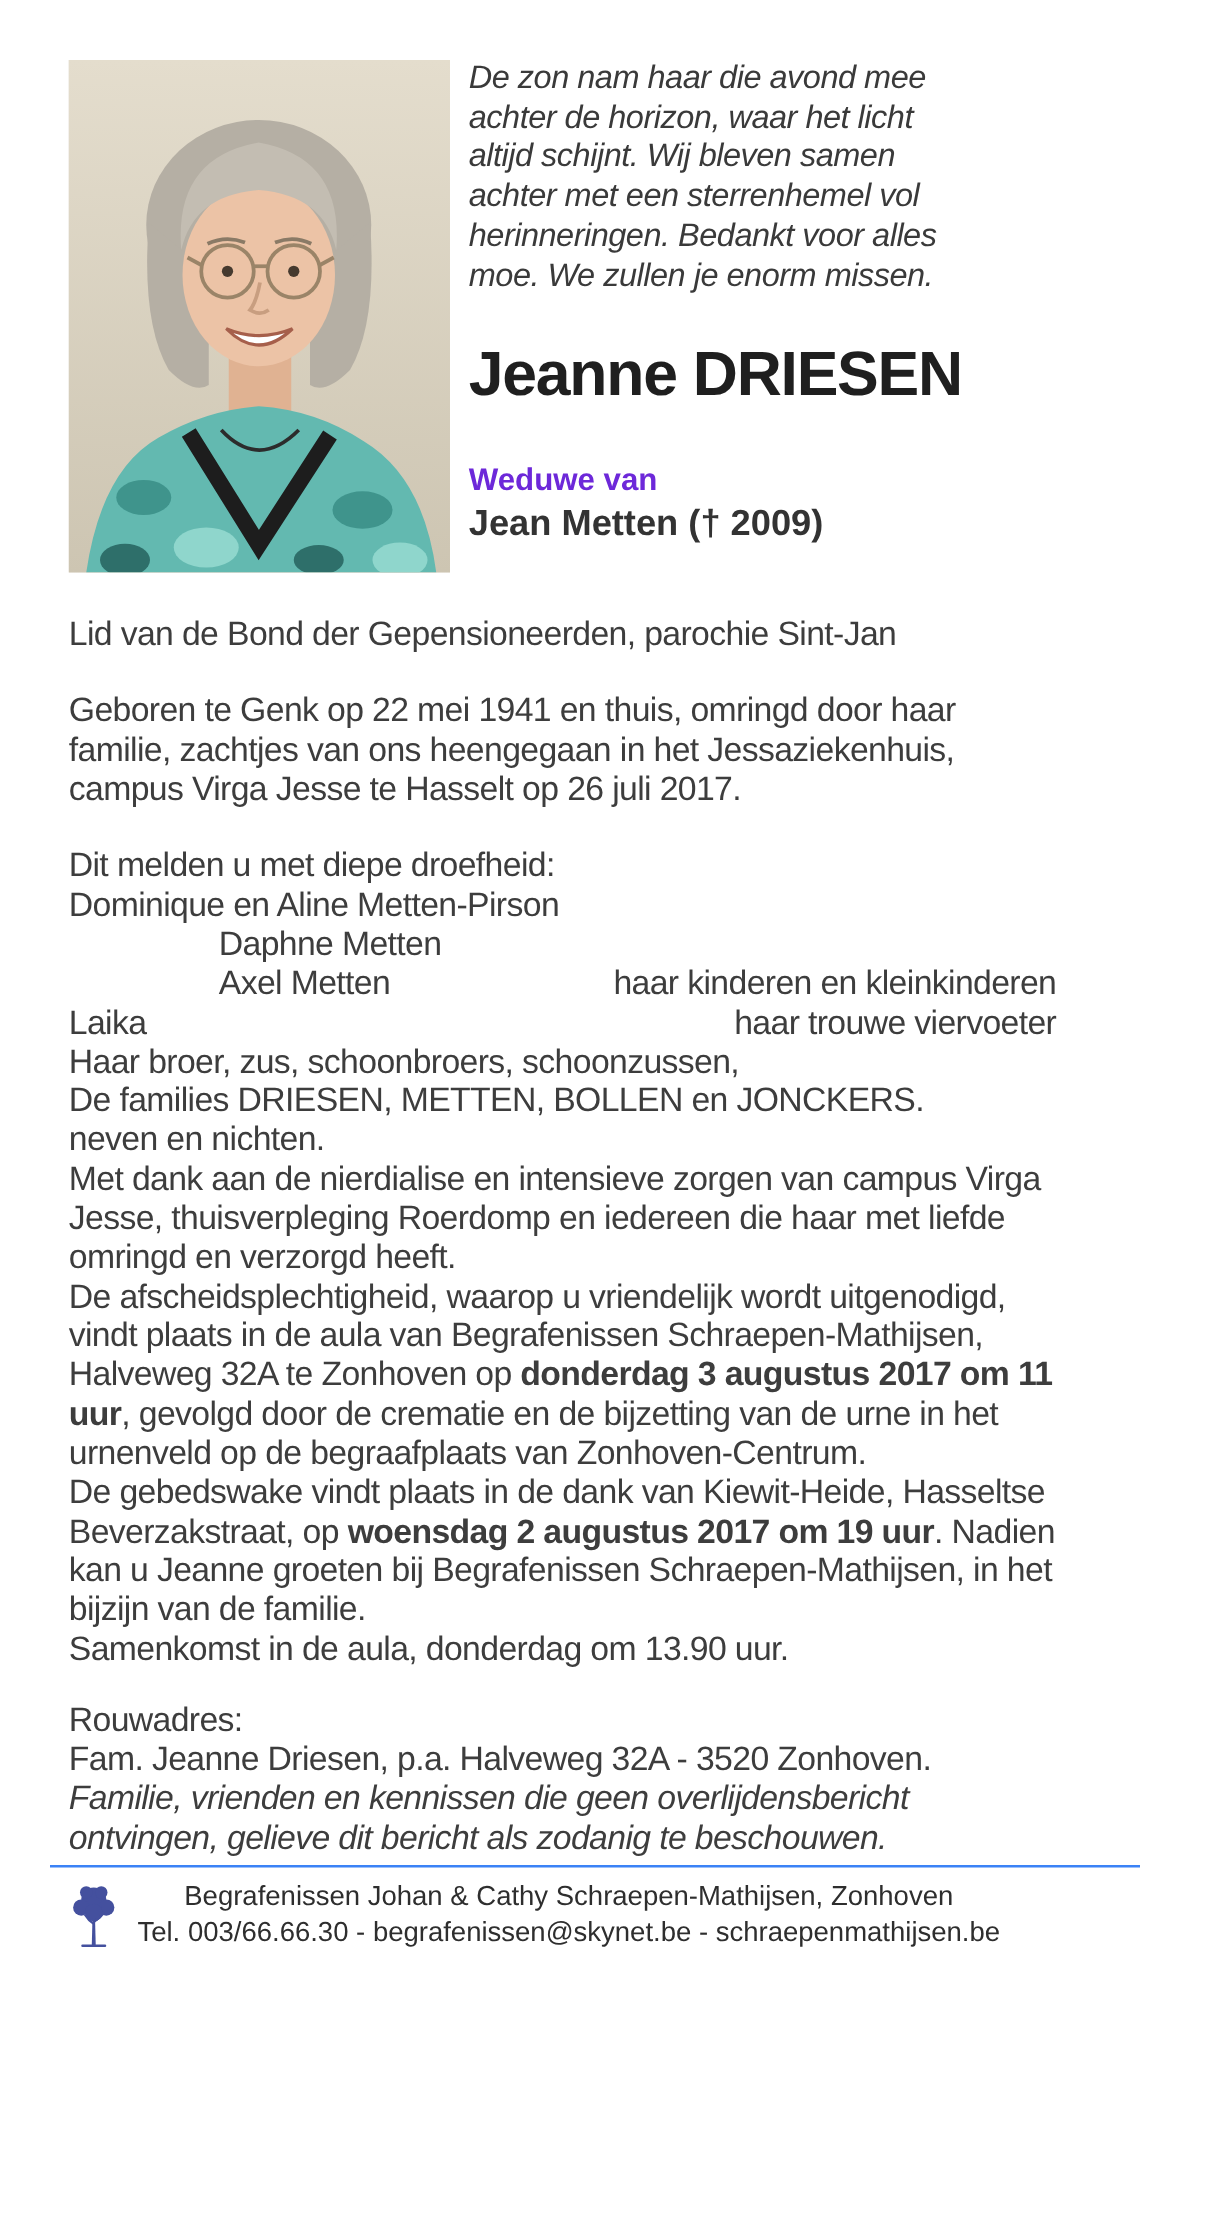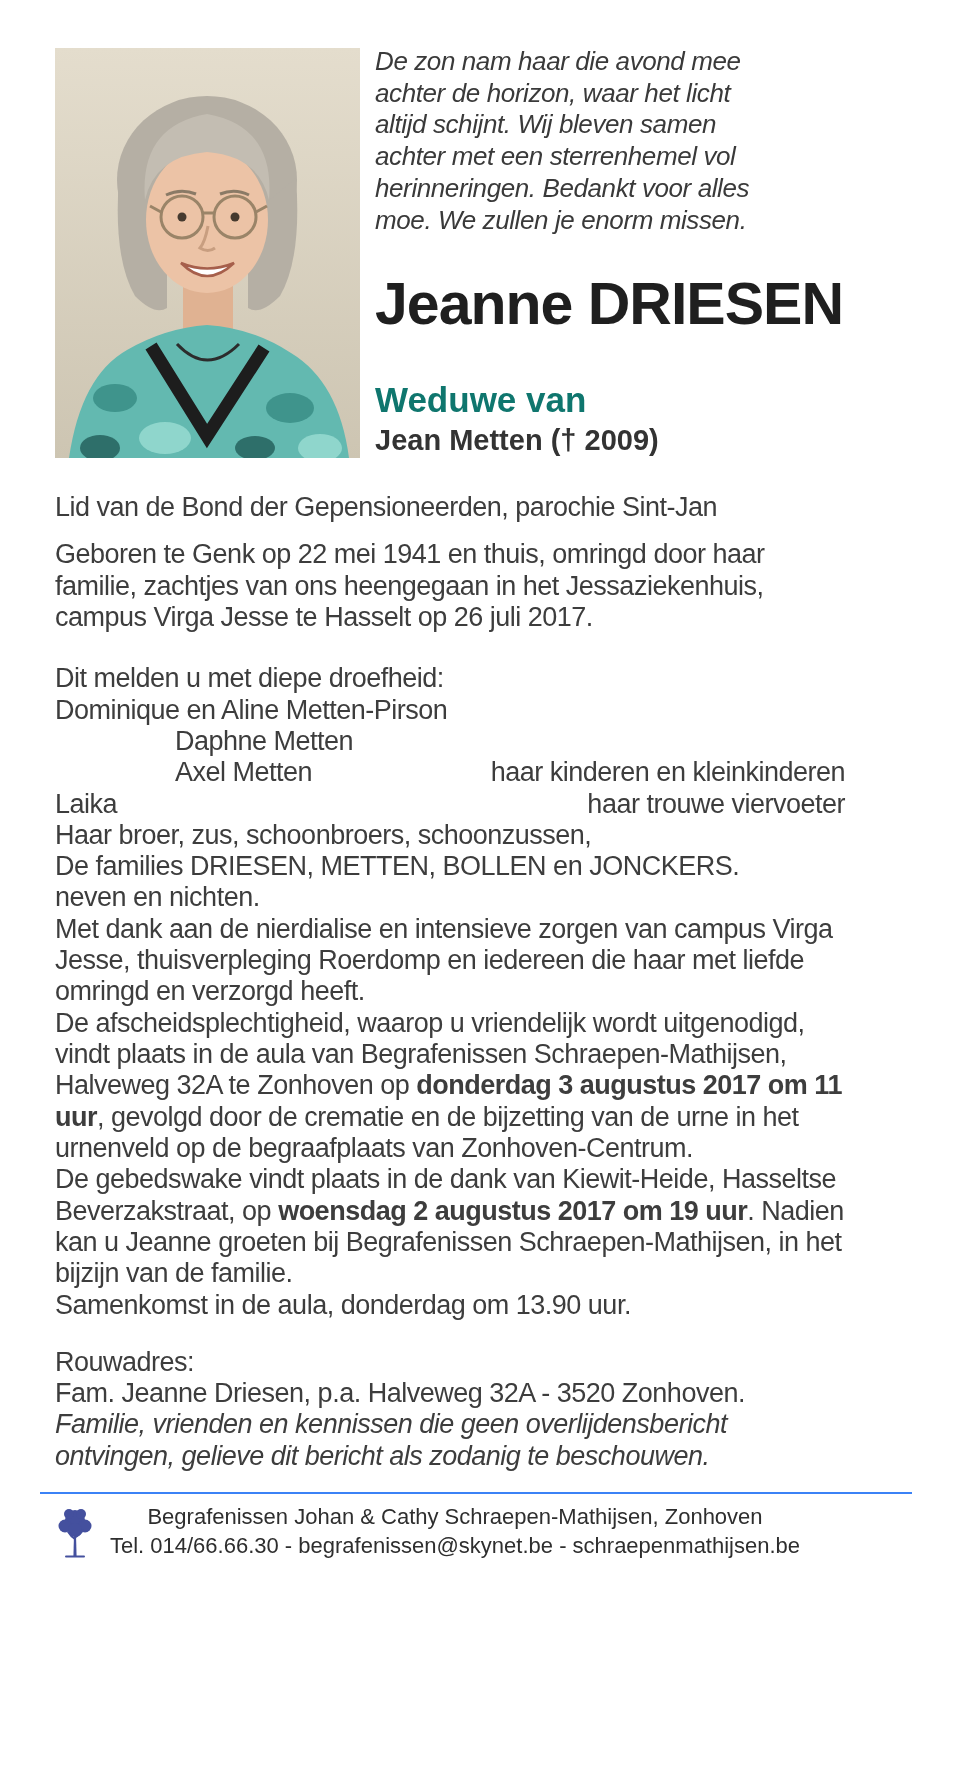--- a/index.html
+++ b/index.html
@@ -24,33 +24,33 @@
   .header-right { position:absolute; left:320px; top:0; width:470px; }
   .poem {
     font-style:italic;
     font-size:26px; line-height:1.22;
     letter-spacing:-0.4px;
     white-space:pre-line;
     color:#3a3a3a;
   }
   .name {
     margin-top:34px;
-    font-size:59px; font-weight:bold;
+    font-size:50px; font-weight:bold;
     letter-spacing:-1px;
     color:#1f1f1f;
     white-space:nowrap;
   }
-  .widow-label { margin-top:42px; font-size:35px; font-weight:bold; color:#0f766e; }
+  .widow-label { margin-top:42px; font-size:25px; font-weight:bold; color:#6d28d9; }
   .widow-of   { margin-top:4px;  font-size:29px; font-weight:bold; color:#333; }
 
   
   .bodytext { font-size:27px; line-height:1.16; letter-spacing:-0.5px; }
   .center { text-align:left; }
   .membership { margin-top:26px; }
-  .announcement { margin-top:16px; }
+  .announcement { margin-top:30px; }
   .family-intro { margin-top:30px; }
   .fam-row { display:flex; justify-content:space-between; }
   .indent1 { padding-left:120px; }
   .bold { font-weight:bold; }
   .mourning { margin-top:26px; }
   .mourning .note { font-style:italic; }
 
   
   .footer {
     position:absolute; left:40px; top:1492px; width:900px;
@@ -187,16 +187,16 @@
           <circle cx="19" cy="24" r="7"></circle>
           <path d="M17.4 51 L18 28 L20 28 L20.6 51 Z"></path>
           <path d="M18.7 34 Q14 31 11 26 L13 25 Q16 30 19 32 Z"></path>
           <path d="M19.3 30 Q24 27 26.5 23 L28.2 24.4 Q25 29 20 32 Z"></path>
           <rect x="9" y="49.5" width="20" height="2" rx="1"></rect>
         </g>
       </svg>
     </div>
     <div class="footer-text">
       <div>Begrafenissen Johan &amp; Cathy Schraepen-Mathijsen, Zonhoven</div>
-      <div>Tel. 014/66.66.30 - begrafenissen@skynet.be - schraepenmathijsen.be</div>
+      <div>Tel. 003/66.66.30 - begrafenissen@skynet.be - schraepenmathijsen.be</div>
     </div>
   </div>
 </div>
 
 </body></html>

